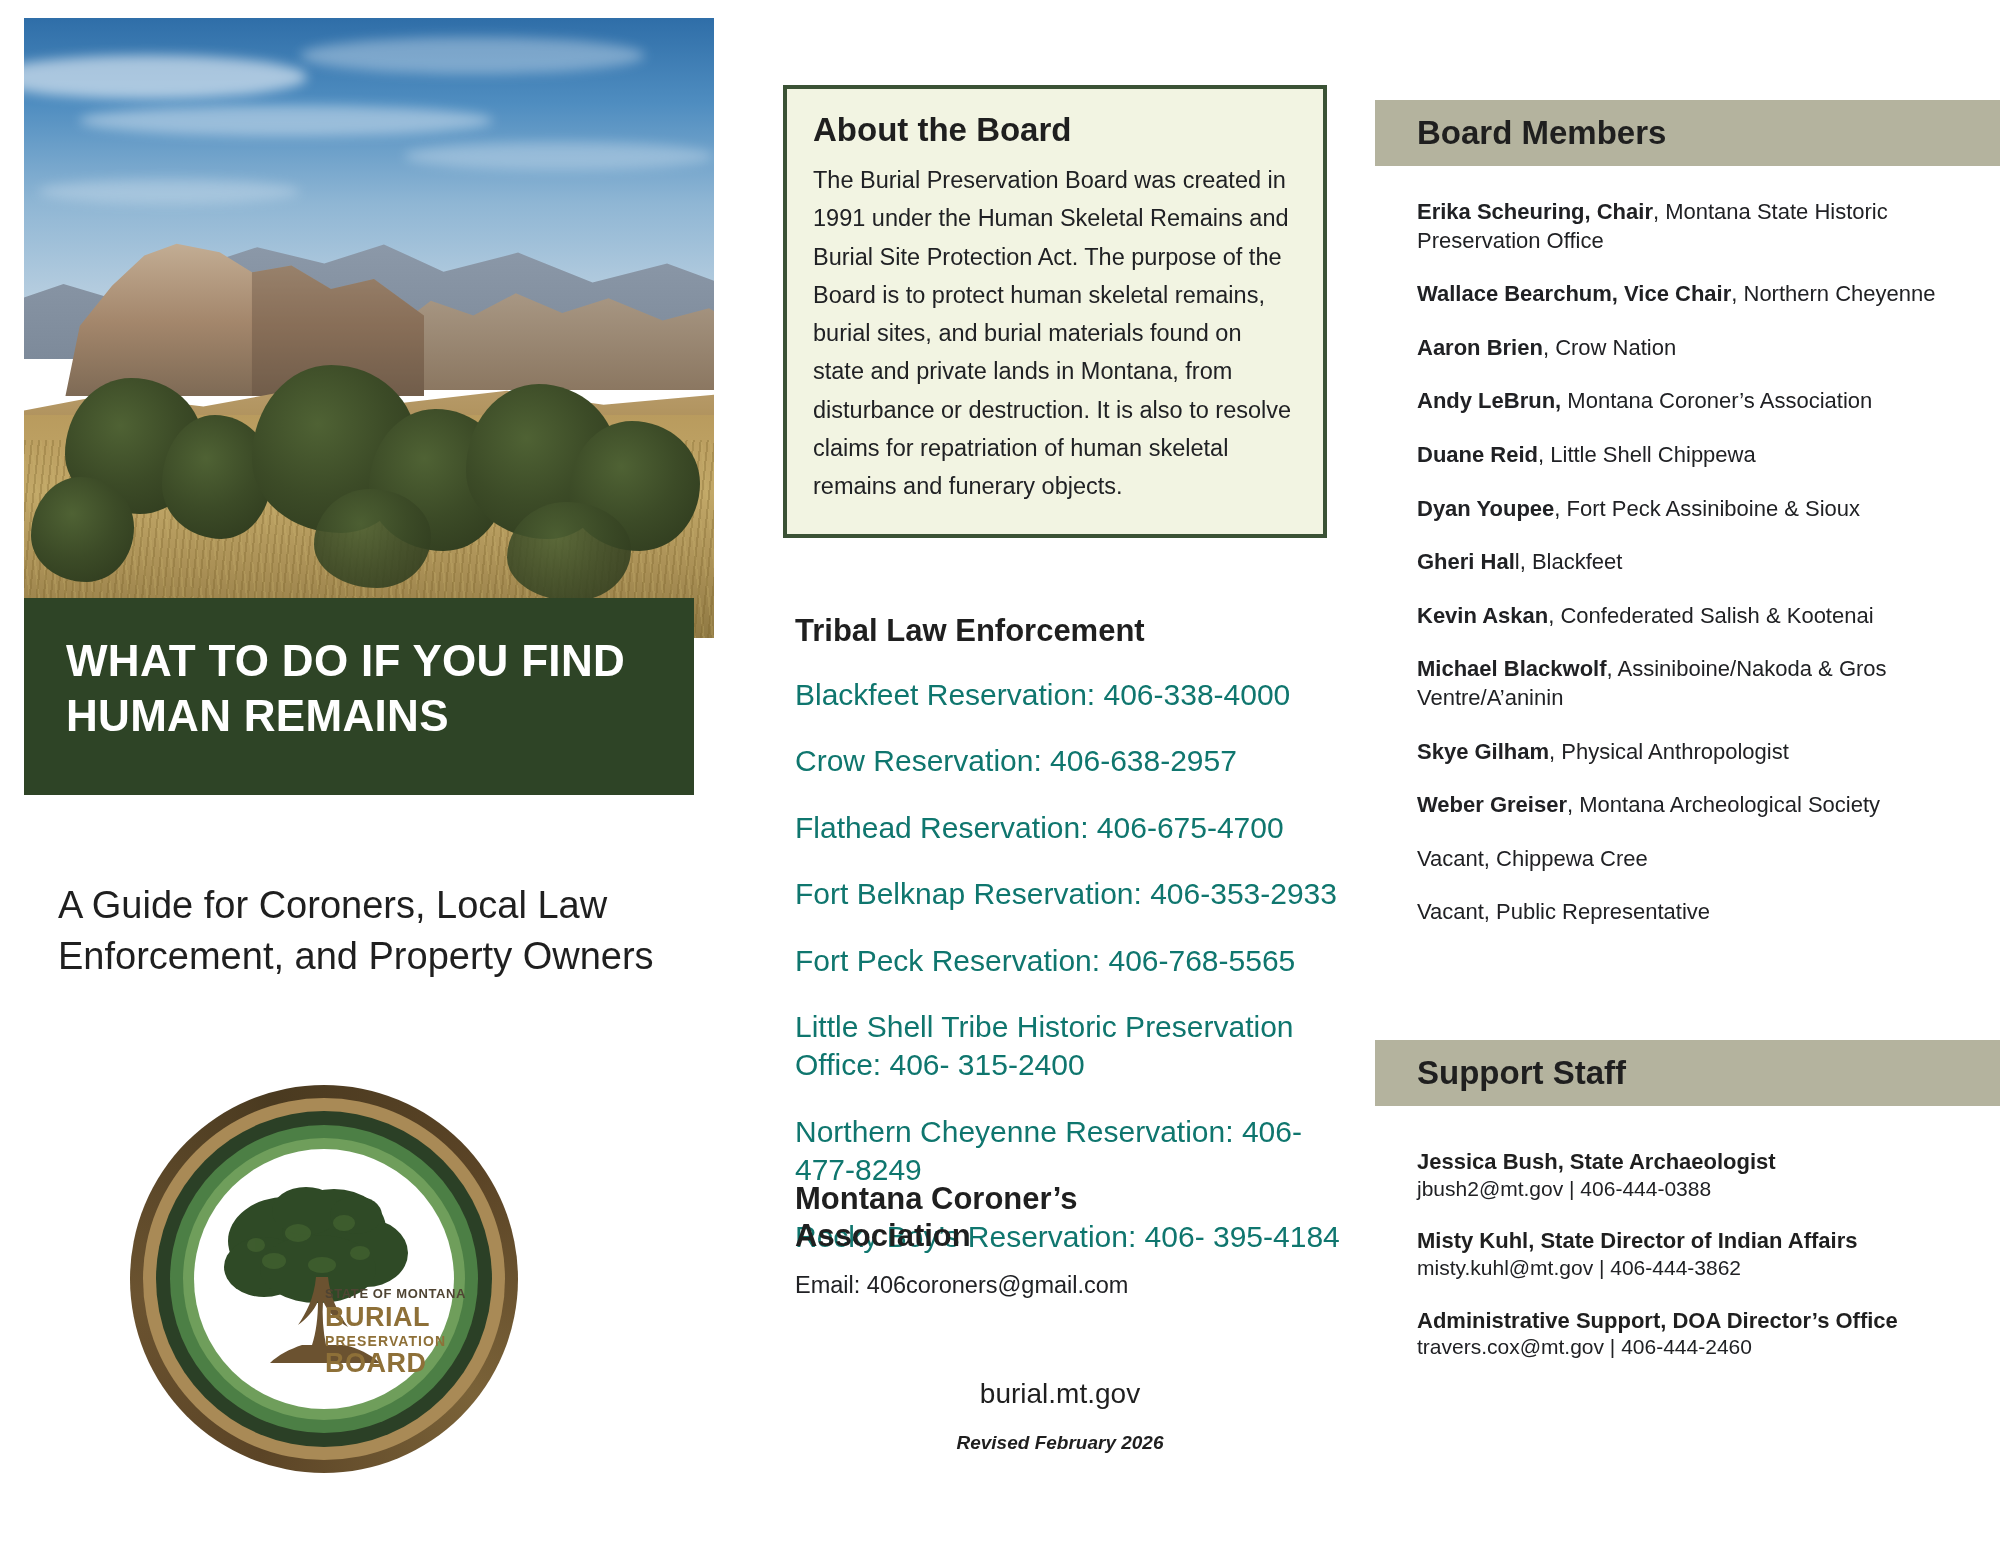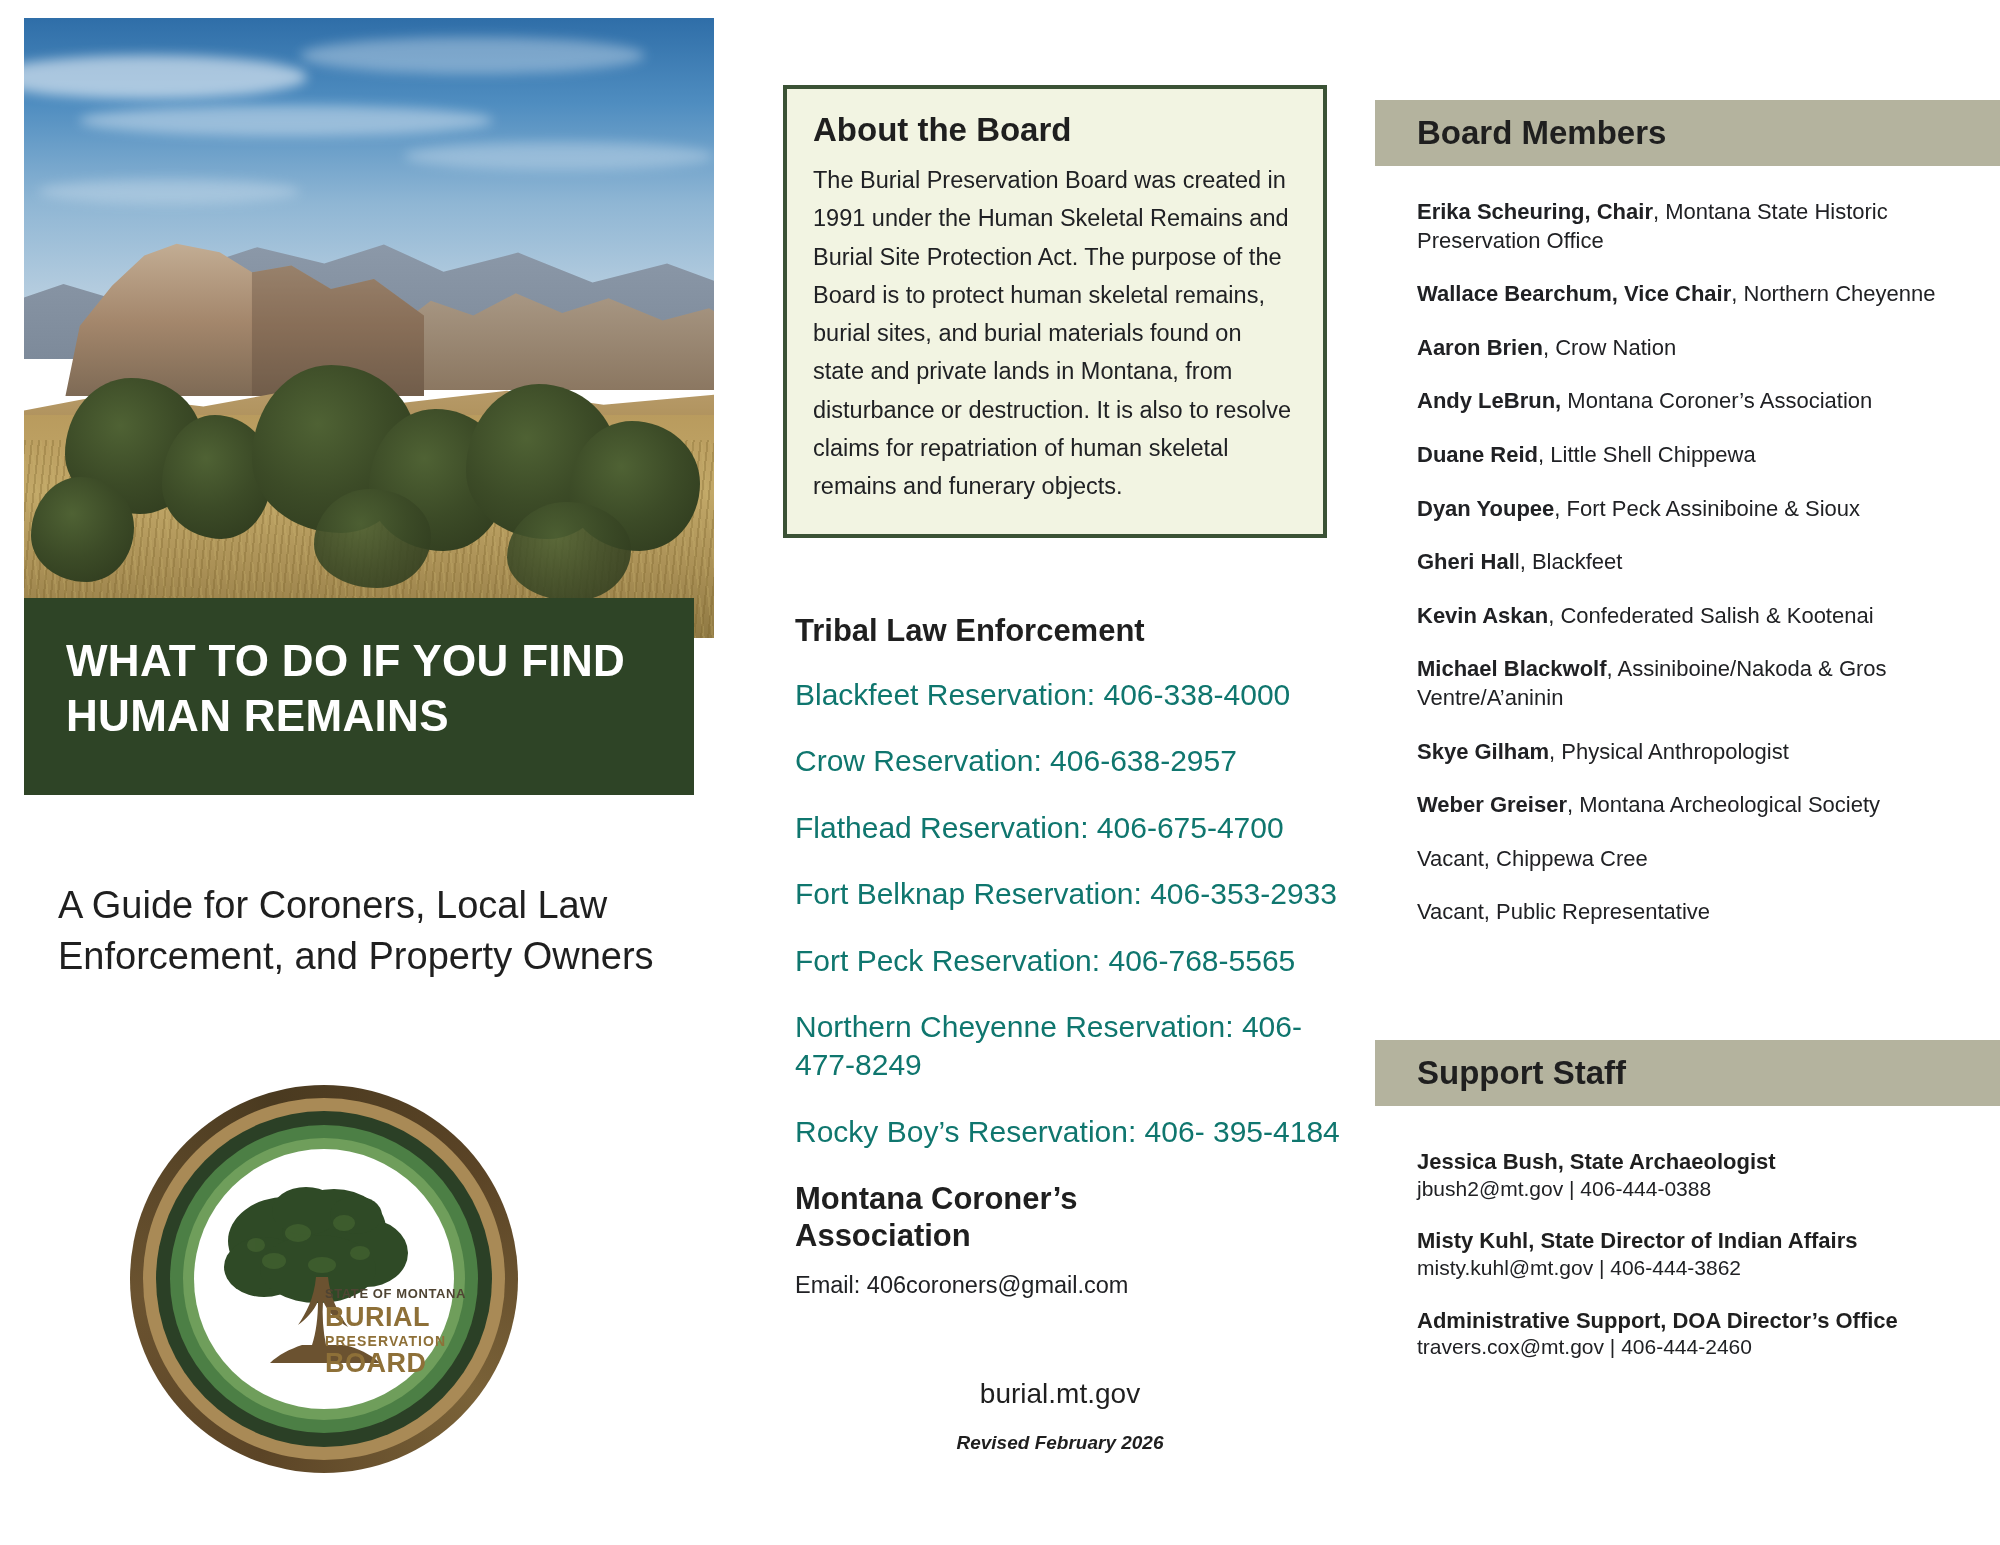--- a/index.html
+++ b/index.html
@@ -382,20 +382,21 @@
   </div>
 
   <div class="mid-h2 tle-head">Tribal Law Enforcement</div>
 
   <ul class="tle-list">
     <li>Blackfeet Reservation: 406-338-4000</li>
     <li>Crow Reservation: 406-638-2957</li>
     <li>Flathead Reservation: 406-675-4700</li>
     <li>Fort Belknap Reservation: 406-353-2933</li>
     <li>Fort Peck Reservation: 406-768-5565</li>
+    <li>Little Shell Tribe Historic Preservation Office: 406- 315-2400</li>
     <li>Northern Cheyenne Reservation: 406- 477-8249</li>
     <li>Rocky Boy’s Reservation: 406- 395-4184</li>
   </ul>
 
   <div class="mid-h2 mca-head">Montana Coroner’s Association</div>
 
   <div class="mca-email">Email: 406coroners@gmail.com</div>
 
   <div class="site-url">burial.mt.gov</div>
   <div class="revised">Revised February 2026</div>

